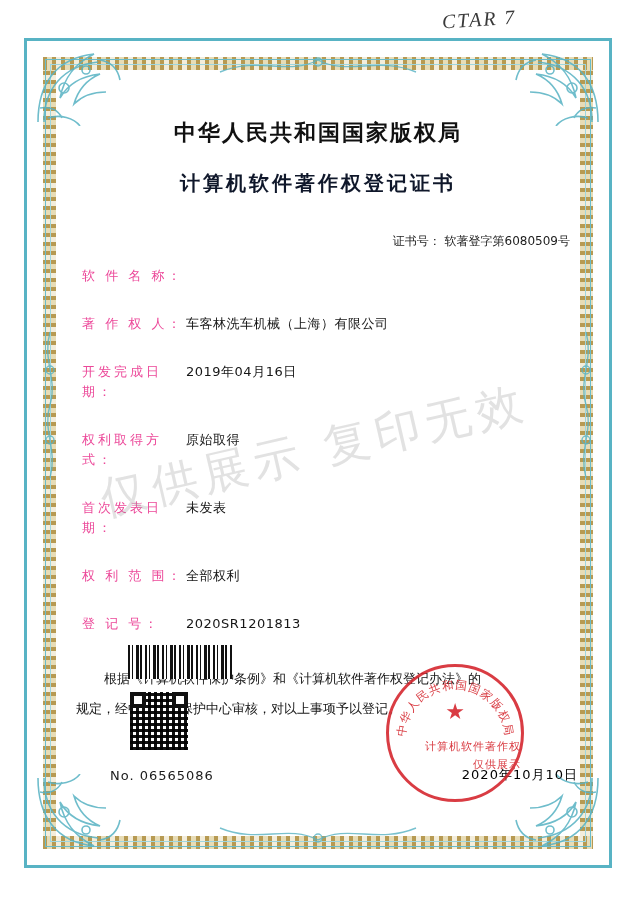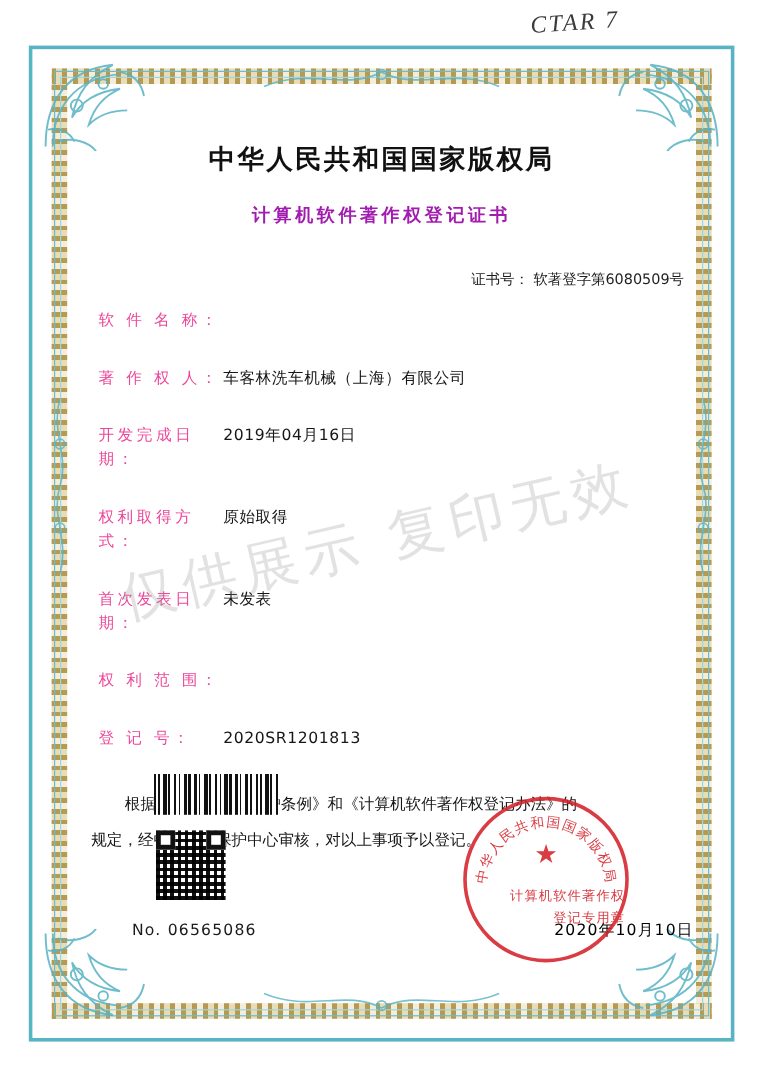--- a/index.html
+++ b/index.html
@@ -113,25 +113,25 @@
     font-family: "DejaVu Serif", serif;
     font-size: 22px;
     font-weight: bold;
     letter-spacing: 2px;
     margin-top: 38px;
     color: #111;
   }
   .title-sub {
     text-align: center;
     font-family: "DejaVu Serif", serif;
-    font-size: 15px;
+    font-size: 20px;
     font-weight: bold;
     letter-spacing: 3px;
     margin-top: 22px;
-    color: #a21caf;
+    color: #0f172a;
   }
 
   .cert-no {
     text-align: right;
     font-size: 12px;
     margin-top: 36px;
     padding-right: 6px;
     color: #1d1d1d;
     font-family: "DejaVu Sans", sans-serif;
   }
@@ -395,20 +395,21 @@
       <div class="value">原始取得</div>
     </div>
 
     <div class="field gap-lg">
       <div class="label">首次发表日期：</div>
       <div class="value">未发表</div>
     </div>
 
     <div class="field gap-lg">
       <div class="label">权 利 范 围：</div>
+      <div class="value">全部权利</div>
     </div>
 
     <div class="field gap-lg">
       <div class="label">登 记 号：</div>
       <div class="value">2020SR1201813</div>
     </div>
 
     <div class="para">
       <span>根据《计算机软件保护条例》和《计算机软件著作权登记办法》的</span>
       <span class="l2">规定，经中国版权保护中心审核，对以上事项予以登记。</span>
@@ -427,16 +428,16 @@
     <svg class="arc" viewBox="0 0 132 132">
       <defs>
         <path id="sealArc" d="M 16 72 A 50 50 0 0 1 116 72"></path>
       </defs>
       <text>
         <textPath href="#sealArc" startOffset="50%" text-anchor="middle">中华人民共和国国家版权局</textPath>
       </text>
     </svg>
     <div class="star">★</div>
     <div class="l1">计算机软件著作权</div>
-    <div class="l2">登记专用章</div>
+    <div class="l2">仅供展示</div>
   </div>
 
 </div>
 
 </body></html>

